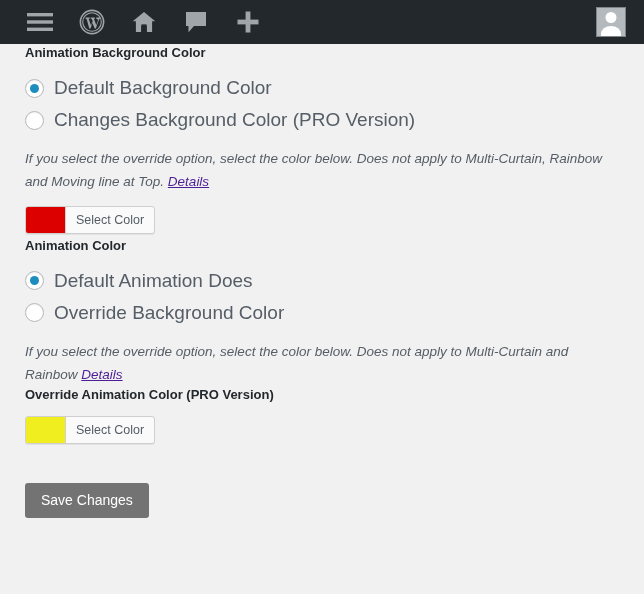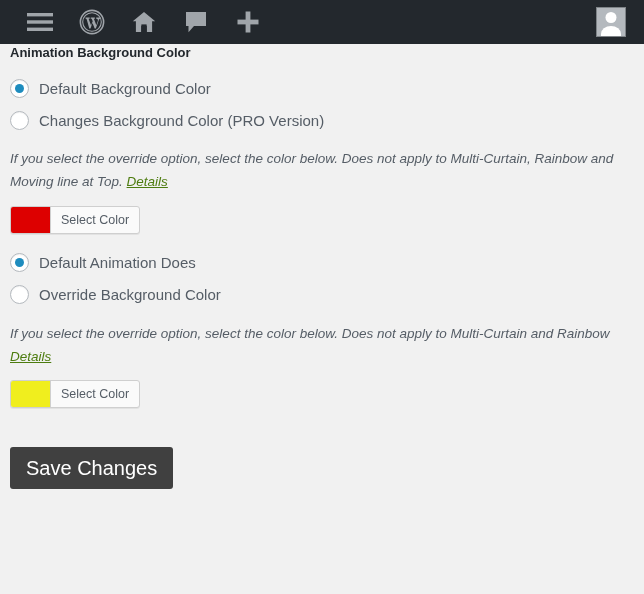--- a/index.html
+++ b/index.html
@@ -70,21 +70,21 @@
     bottom: -6px;
     transform: translateX(-50%);
     width: 20px;
     height: 16px;
     border-radius: 50% 50% 0 0;
     background: #fff;
   }
 
   
   #content {
-    padding: 0 10px;
+    padding: 0 25px;
   }
   h3.section-heading {
     font-size: 13px;
     font-weight: bold;
     color: #23282d;
     margin: 0;
     padding: 0;
     line-height: 1.4;
   }
   .h-bgcolor  { margin-top: 18px; }
@@ -115,35 +115,35 @@
     position: absolute;
     left: 50%;
     top: 50%;
     width: 9px;
     height: 9px;
     margin: -4.5px 0 0 -4.5px;
     border-radius: 50%;
     background: #1e8cbe;
   }
   .radio-label {
-    font-size: 15px;
+    font-size: 19px;
     color: #555d66;
     white-space: nowrap;
   }
 
   p.desc {
     font-size: 13.5px;
     font-style: italic;
     color: #555d66;
     line-height: 1.72;
     margin: 11px 0 0 0;
     max-width: 625px;
   }
   p.desc a {
-    color: #4d7c0f;
+    color: #4c1d95;
     text-decoration: underline;
     font-style: italic;
   }
 
   .color-button {
     display: inline-flex;
     align-items: stretch;
     height: 28px;
     margin-top: 12px;
     border: 1px solid #cfcfcf;
@@ -162,23 +162,23 @@
     align-items: center;
     padding: 0 10px;
     font-size: 12.5px;
     color: #555d66;
     white-space: nowrap;
   }
 
   .save-wrap { margin-top: 36px; }
   .save-button {
     display: inline-block;
-    background: #404040;
+    background: #737373;
     color: #fff;
-    font-size: 20px;
+    font-size: 14px;
     padding: 9px 16px;
     border: none;
     border-radius: 3px;
     cursor: pointer;
     font-family: "Liberation Sans", sans-serif;
     line-height: 1.2;
   }
 </style>
 </head>
 <body>
@@ -250,38 +250,40 @@
   </p>
 
   
 
   <div class="color-button">
     <span class="color-swatch" style="background:#dd0000"></span>
     <span class="color-btn-label">Select Color</span>
   </div>
 
   
+  <h3 class="section-heading h-anim">Animation Color</h3>
 
   <div class="radio-group">
     <div class="radio-row">
       <span class="radio-dot checked"></span>
       <span class="radio-label">Default Animation Does</span>
     </div>
     <div class="radio-row">
       <span class="radio-dot"></span>
       <span class="radio-label">Override Background Color</span>
     </div>
   </div>
 
   <p class="desc">
     <span>If you select the override option, select the color below. Does not apply to Multi-Curtain and Rainbow</span>
     <a href="#">Details</a>
   </p>
 
   
+  <h3 class="section-heading h-override-anim">Override Animation Color (PRO Version)</h3>
 
   <div class="color-button">
     <span class="color-swatch" style="background:#f0ee1e"></span>
     <span class="color-btn-label">Select Color</span>
   </div>
 
   
   <div class="save-wrap">
     <button class="save-button">Save Changes</button>
   </div>

